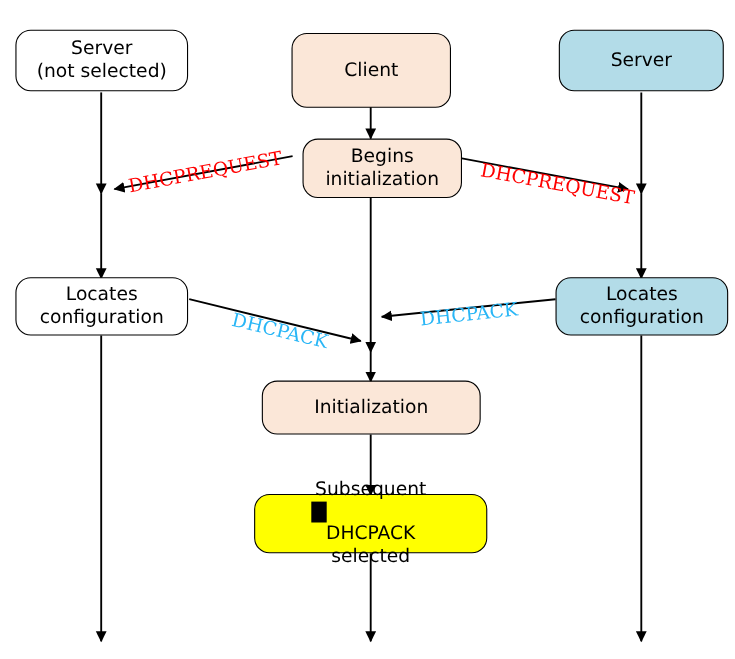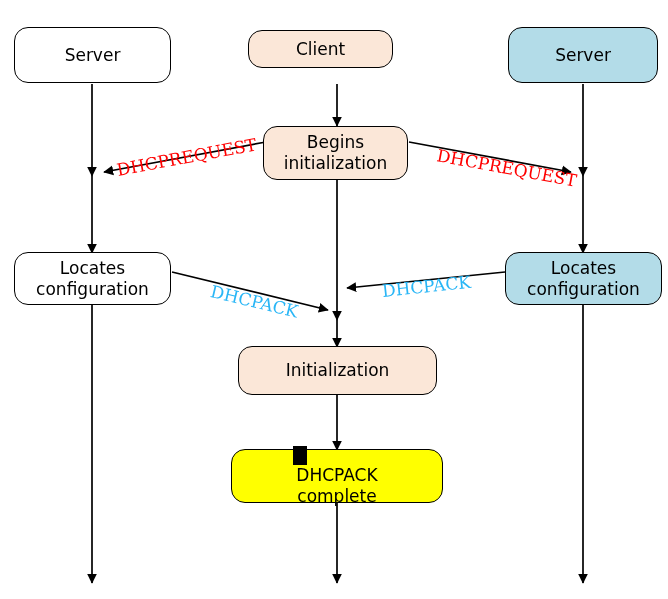--- a/index.html
+++ b/index.html
@@ -62,34 +62,35 @@
 
       <line x1="172" y1="272" x2="328" y2="310" marker-end="url(#ah)"></line>
 
       <line x1="505" y1="272" x2="347" y2="288" marker-end="url(#ah)"></line>
     </g>
   </svg>
 
   <div class="node fill-white" style="left:14px;top:27px;width:157px;height:56px;">
     <span>
       <span>Server</span>
+      <span>(not selected)</span>
     </span>
   </div>
 
-  <div class="node fill-peach" style="left:248px;top:30px;width:145px;height:38px;">
+  <div class="node fill-peach" style="left:265px;top:30px;width:145px;height:68px;">
     <span>Client</span>
   </div>
 
   <div class="node fill-blue" style="left:508px;top:27px;width:150px;height:56px;">
     <span>
       <span>Server</span>
     </span>
   </div>
 
-  <div class="node fill-peach" style="left:263px;top:126px;width:145px;height:54px;">
+  <div class="node fill-peach" style="left:275px;top:126px;width:145px;height:54px;">
     <span>
       <span>Begins</span>
       <span>initialization</span>
     </span>
   </div>
 
   <div class="node fill-white" style="left:14px;top:252px;width:157px;height:53px;">
     <span>
       <span>Locates</span>
       <span>configuration</span>
@@ -105,24 +106,25 @@
 
   <div class="node fill-peach" style="left:238px;top:346px;width:199px;height:49px;">
     <span>
       <span>Initialization</span>
     </span>
   </div>
 
   <div class="node fill-yellow" style="left:231px;top:449px;width:212px;height:54px;">
     <span>
       <span>
+        <span>Subsequent</span>
           <span class="caret"></span>
           <span>DHCPACK</span>
       </span>
-      <span>complete</span>
+      <span>selected</span>
     </span>
   </div>
 
   <div class="edge-label lab-req" style="left:117px;top:160px;transform:rotate(-10.5deg);">DHCPREQUEST</div>
 
   <div class="edge-label lab-req" style="left:437px;top:145px;transform:rotate(10.5deg);">DHCPREQUEST</div>
 
   <div class="edge-label lab-ack" style="left:211px;top:281px;transform:rotate(13.5deg);">DHCPACK</div>
 
   <div class="edge-label lab-ack" style="left:382px;top:281px;transform:rotate(-6deg);">DHCPACK</div>

